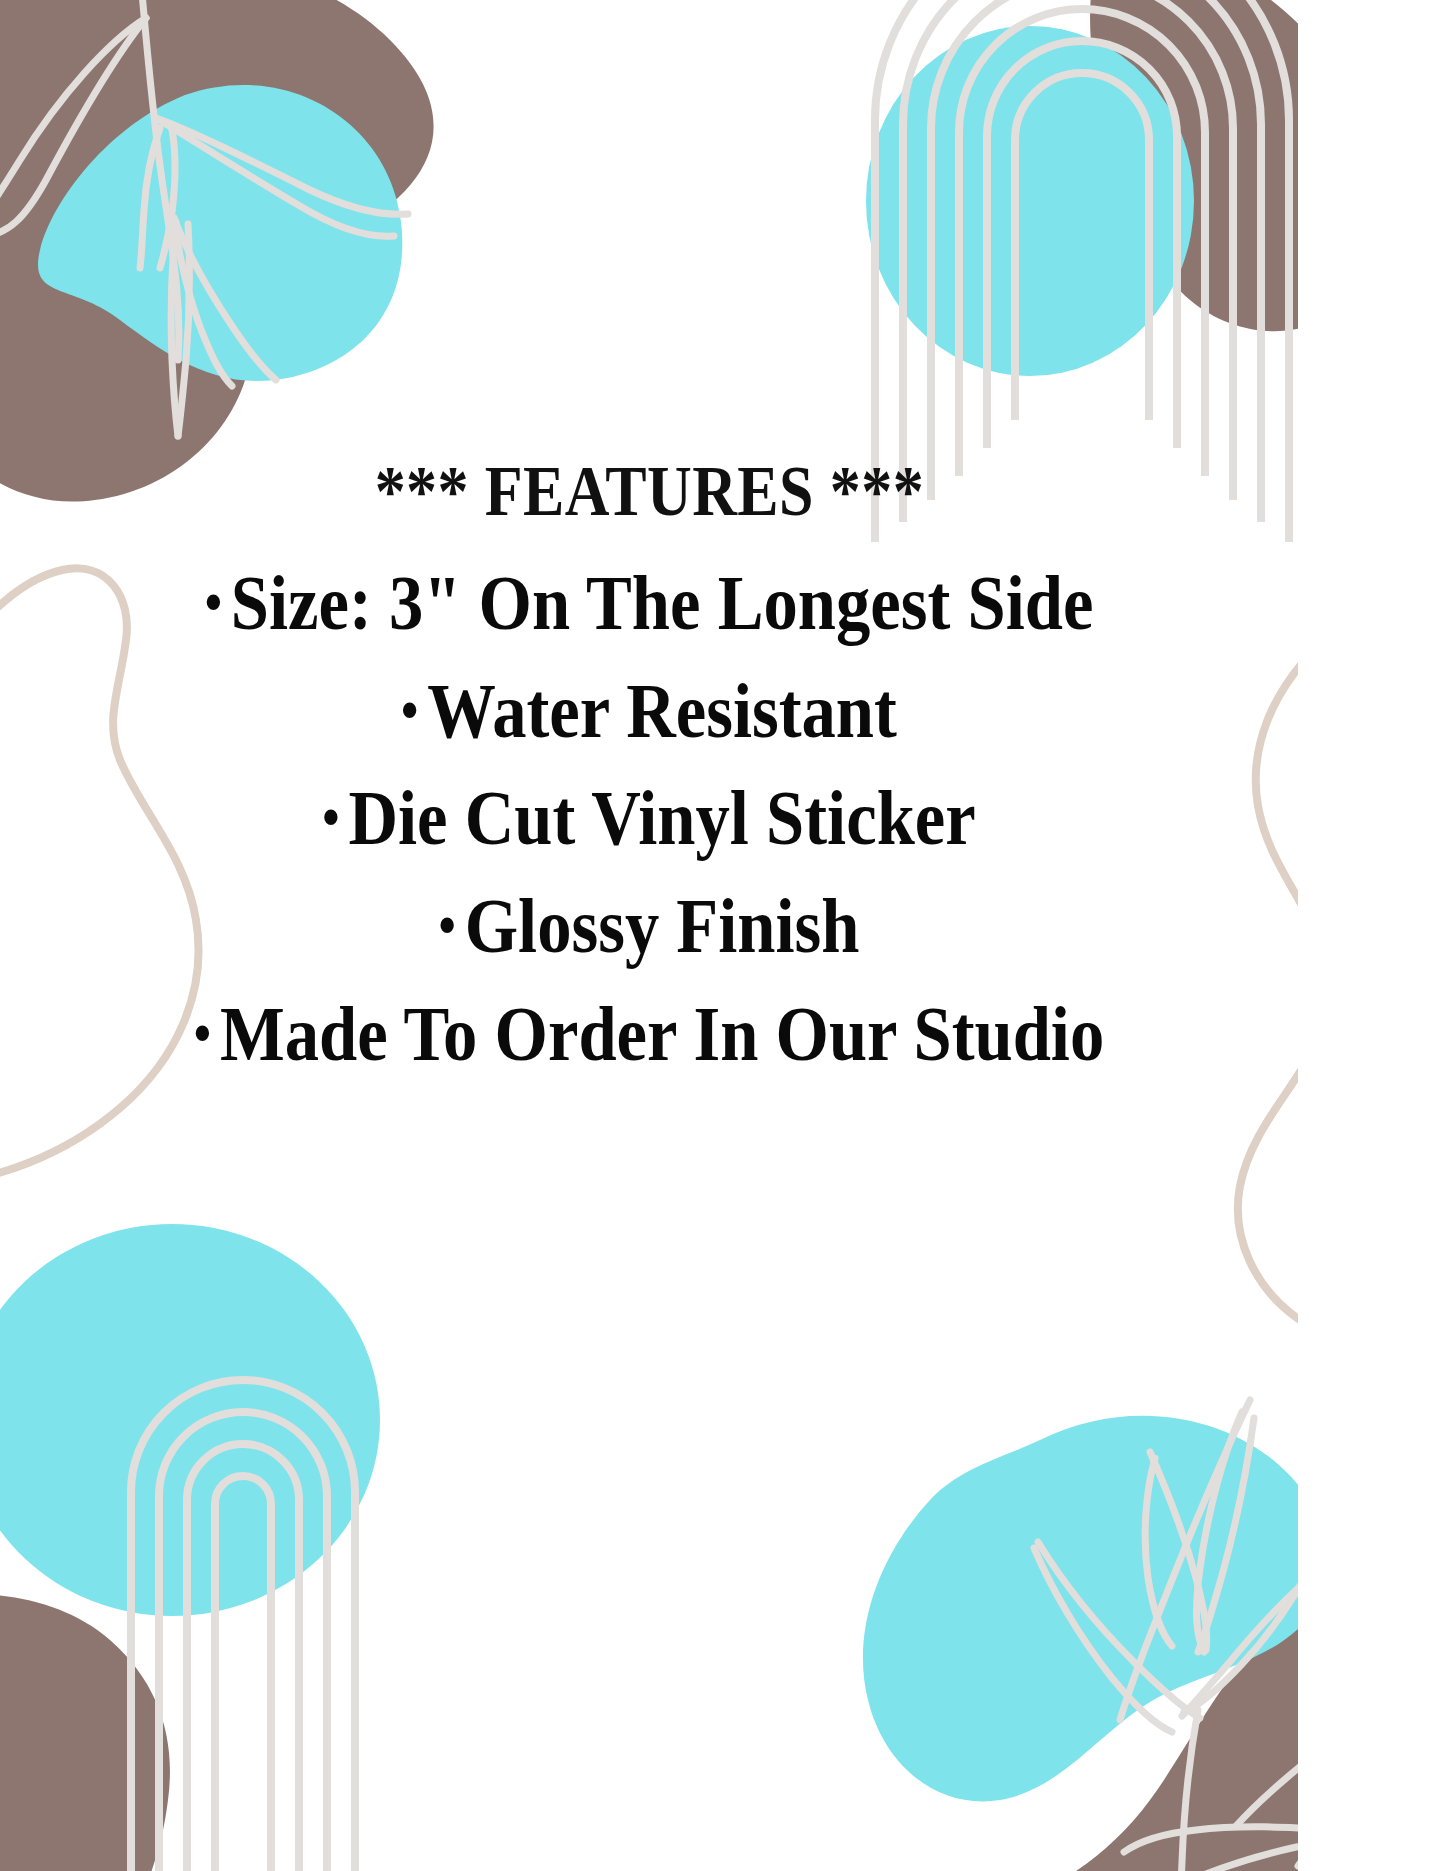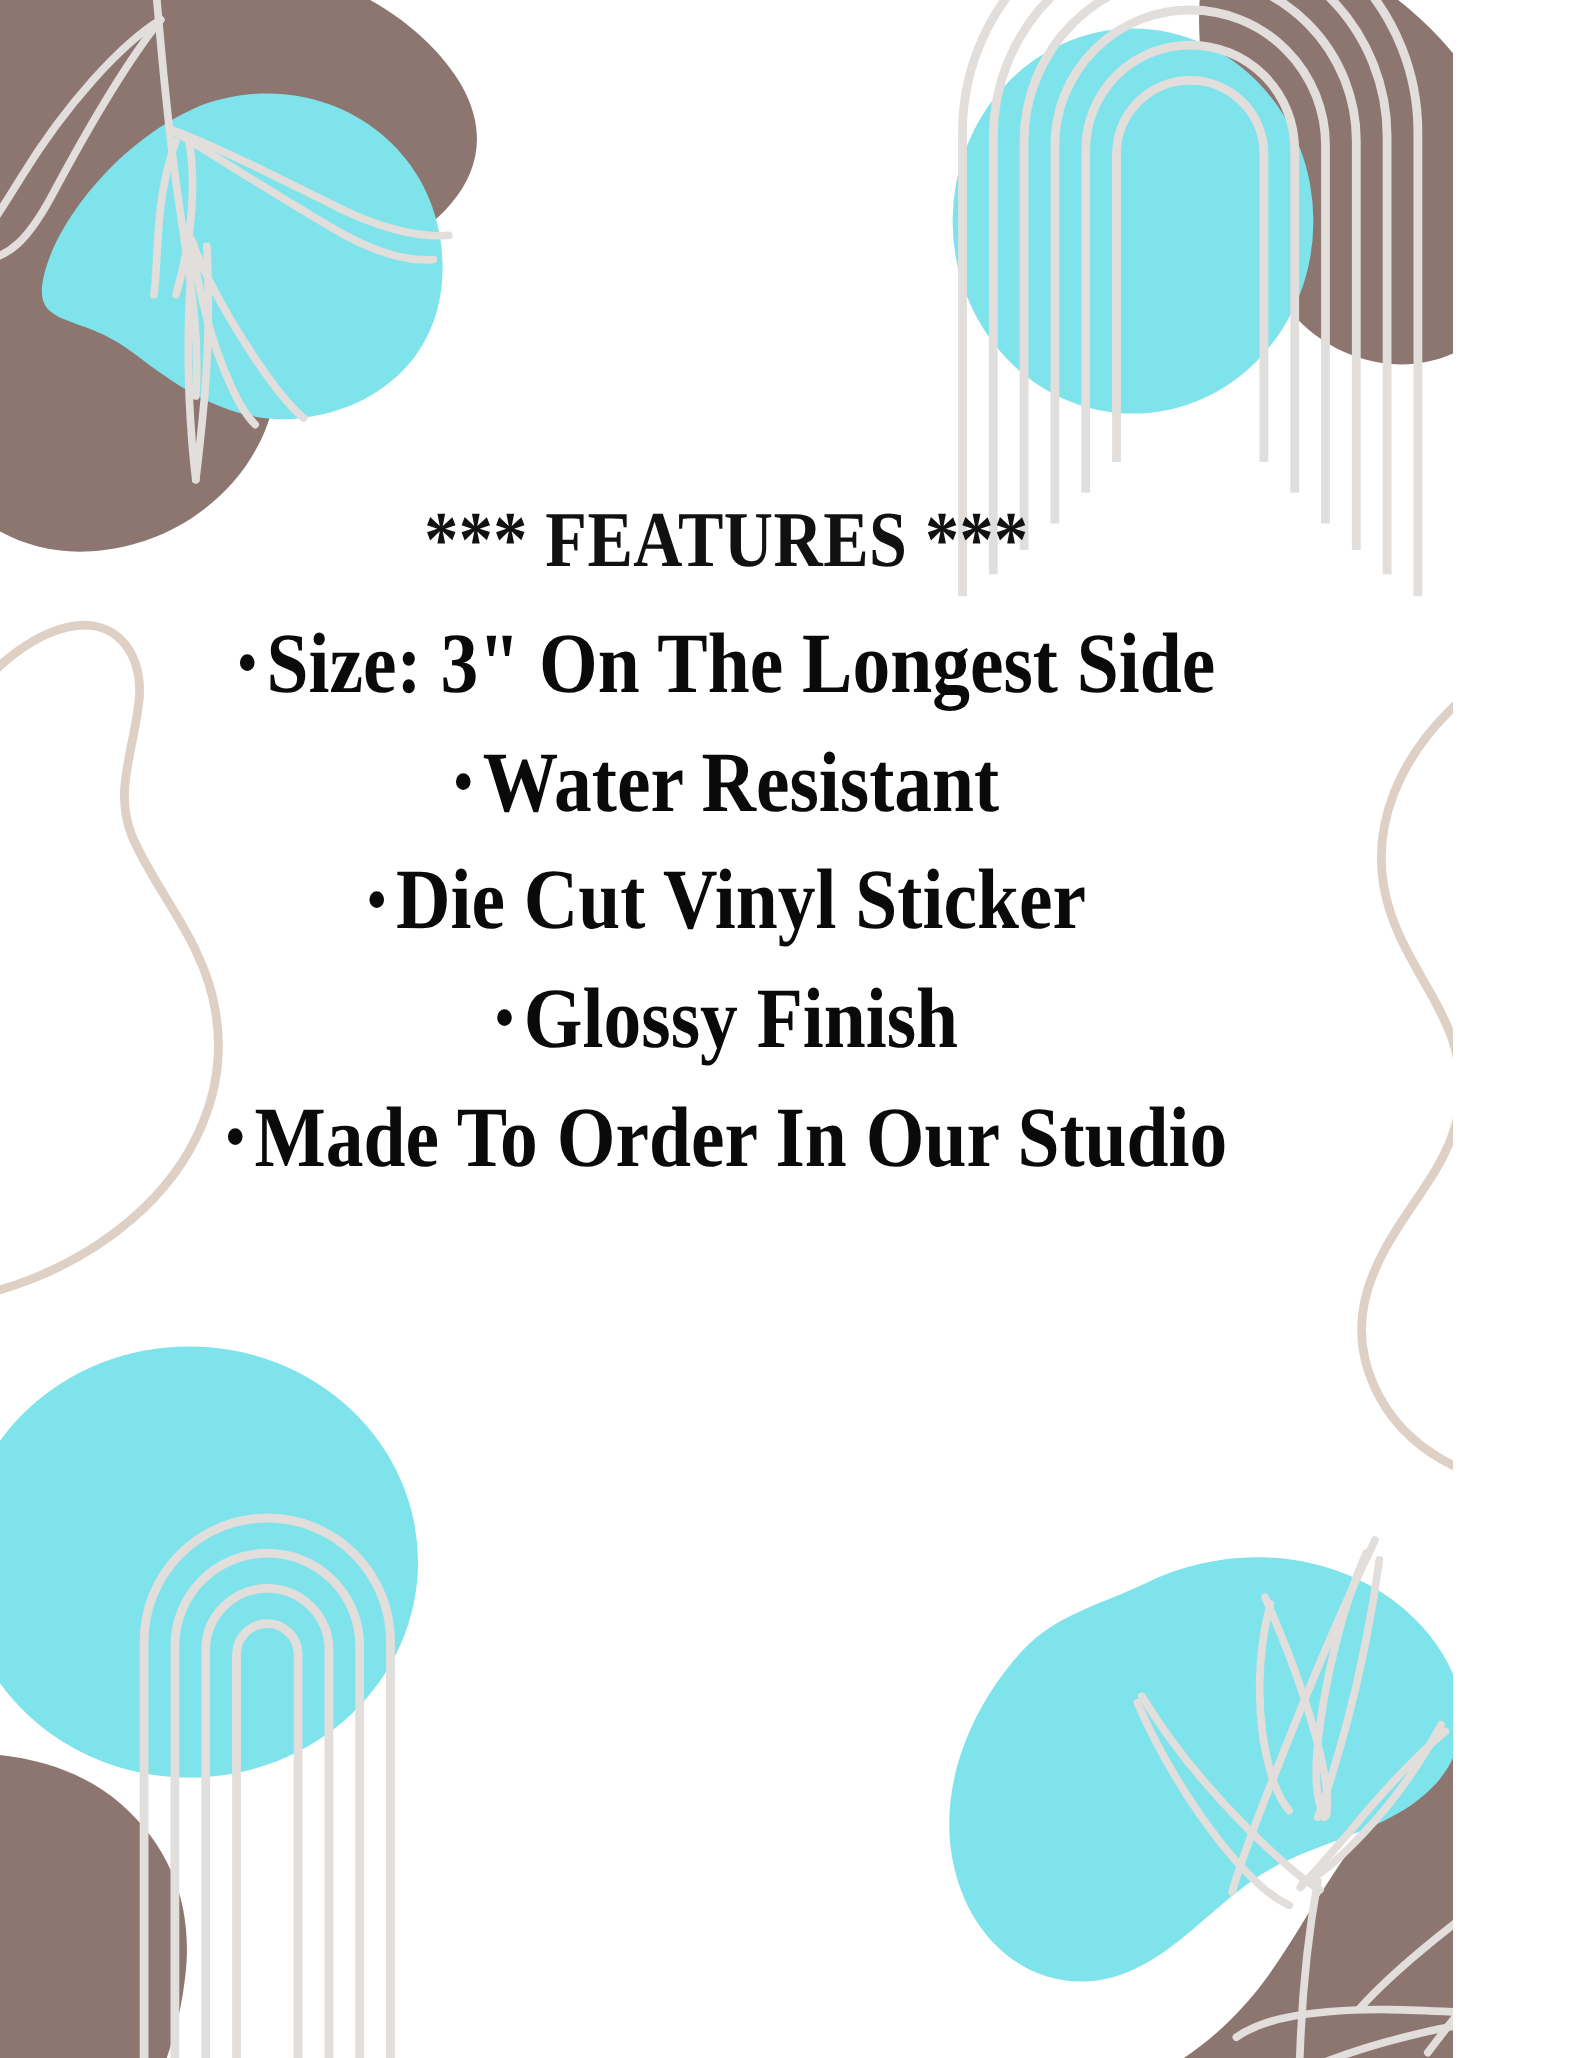--- a/index.html
+++ b/index.html
@@ -7,21 +7,20 @@
     padding: 0;
     background: #ffffff;
   }
   #poster {
     position: relative;
     width: 1298px;
     height: 1871px;
     background: #ffffff;
     overflow: hidden;
     font-family: "Liberation Serif", "DejaVu Serif", serif;
-    padding-left: 23px;
   }
   .deco-layer {
     position: absolute;
     inset: 0;
     width: 1445px;
     height: 1871px;
     pointer-events: none;
   }
   .content {
     position: absolute;

